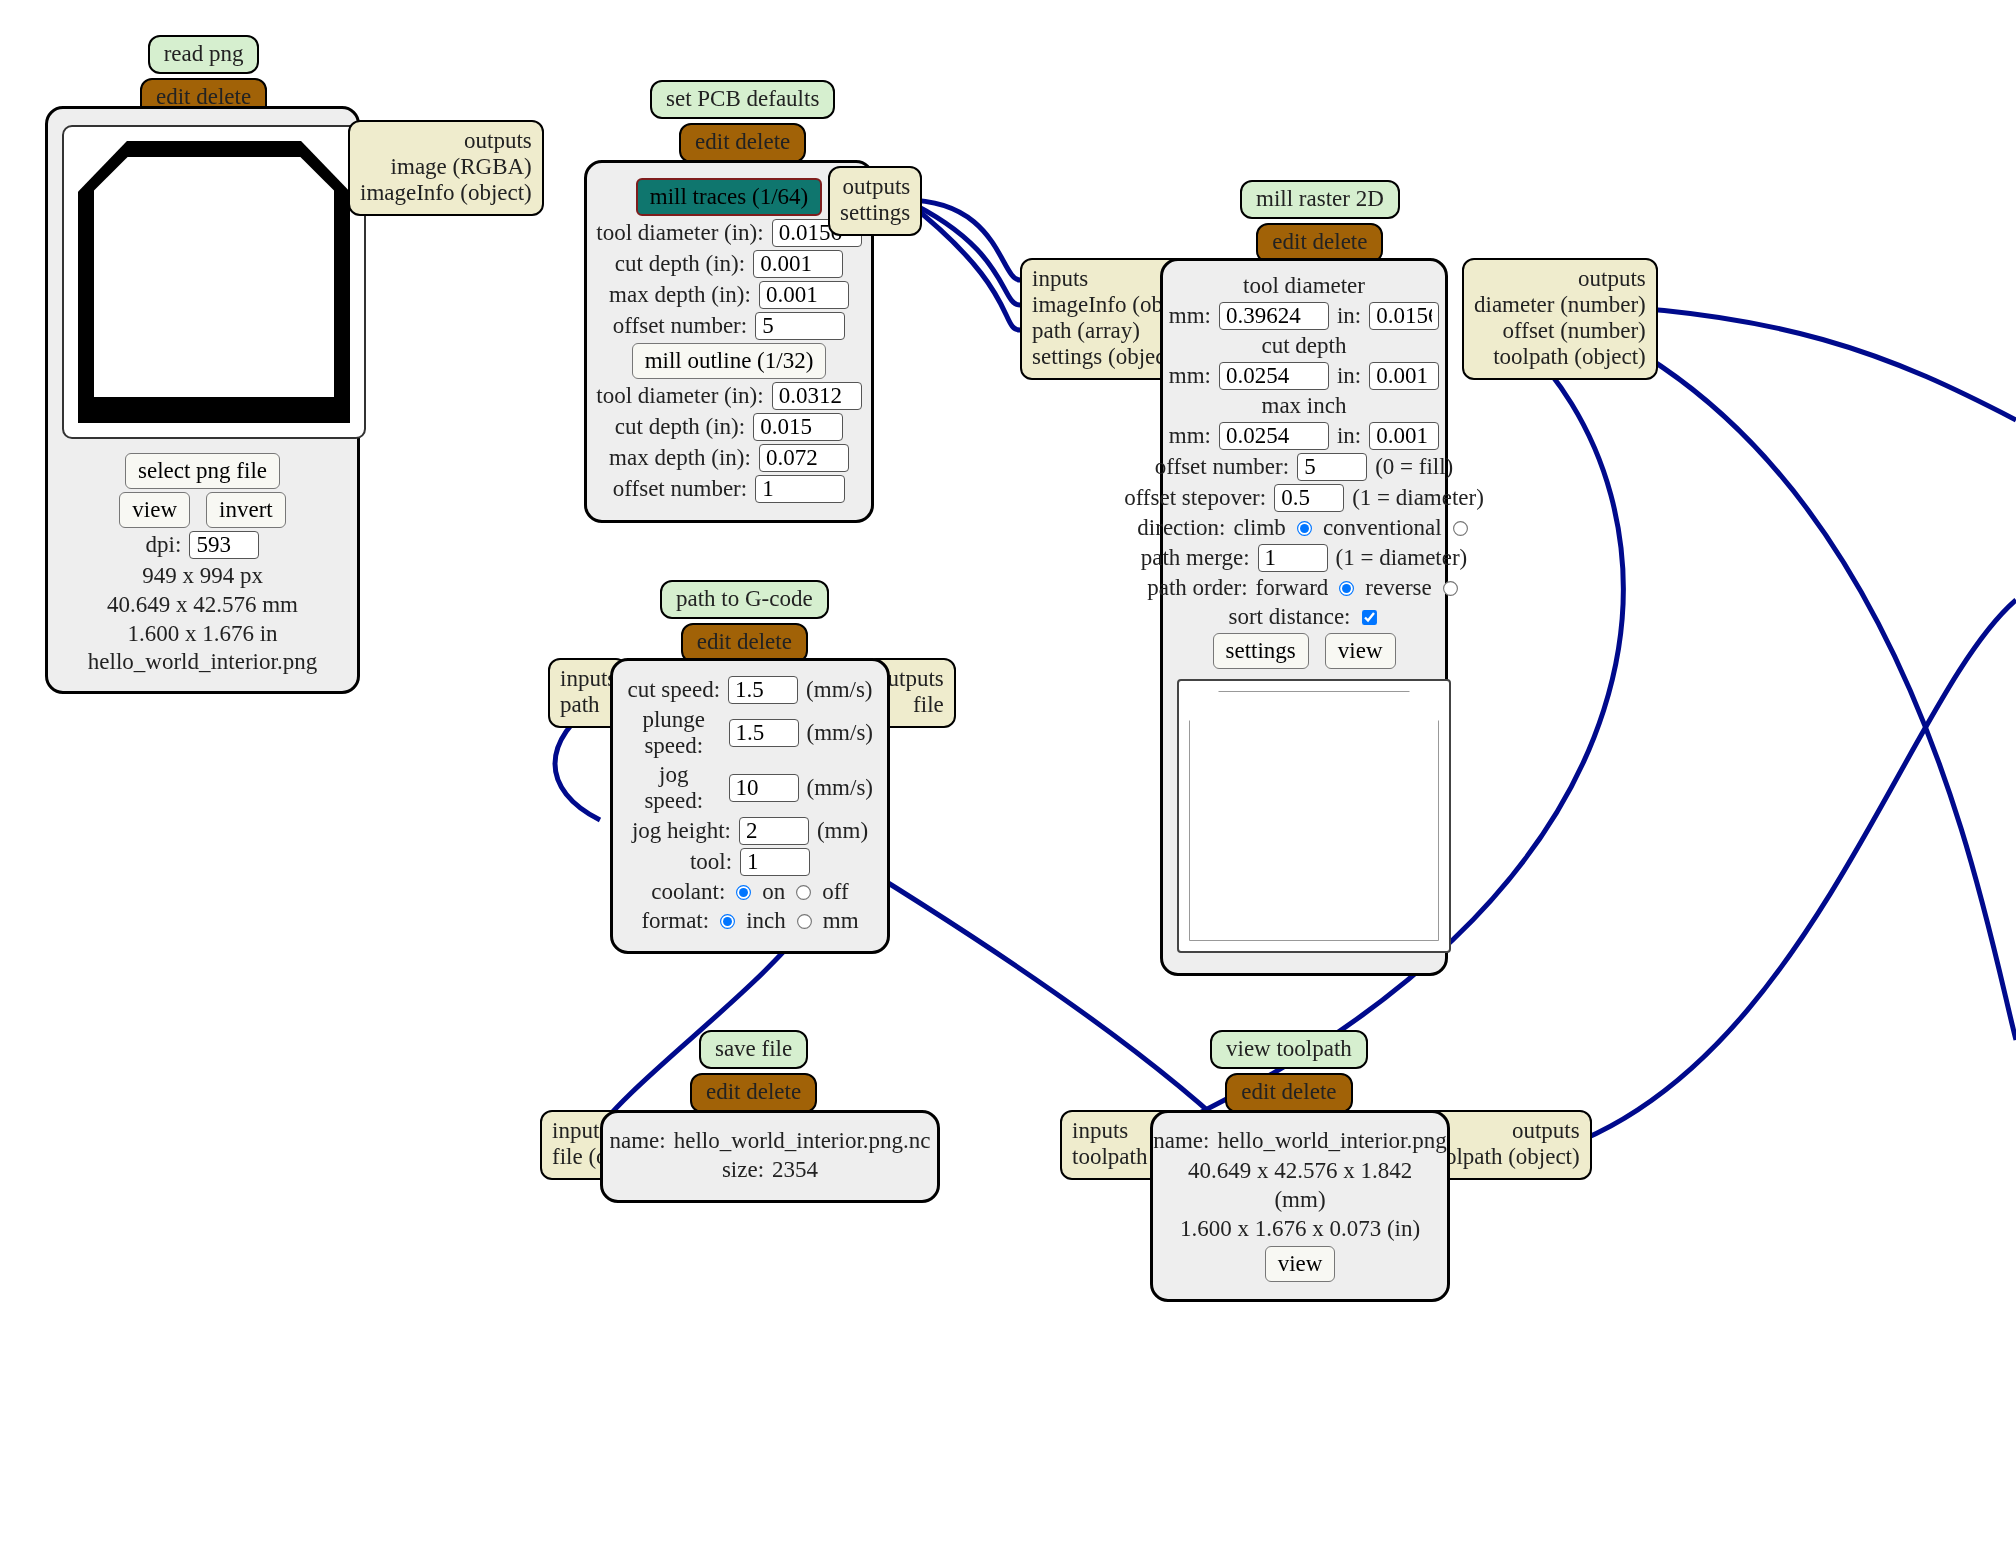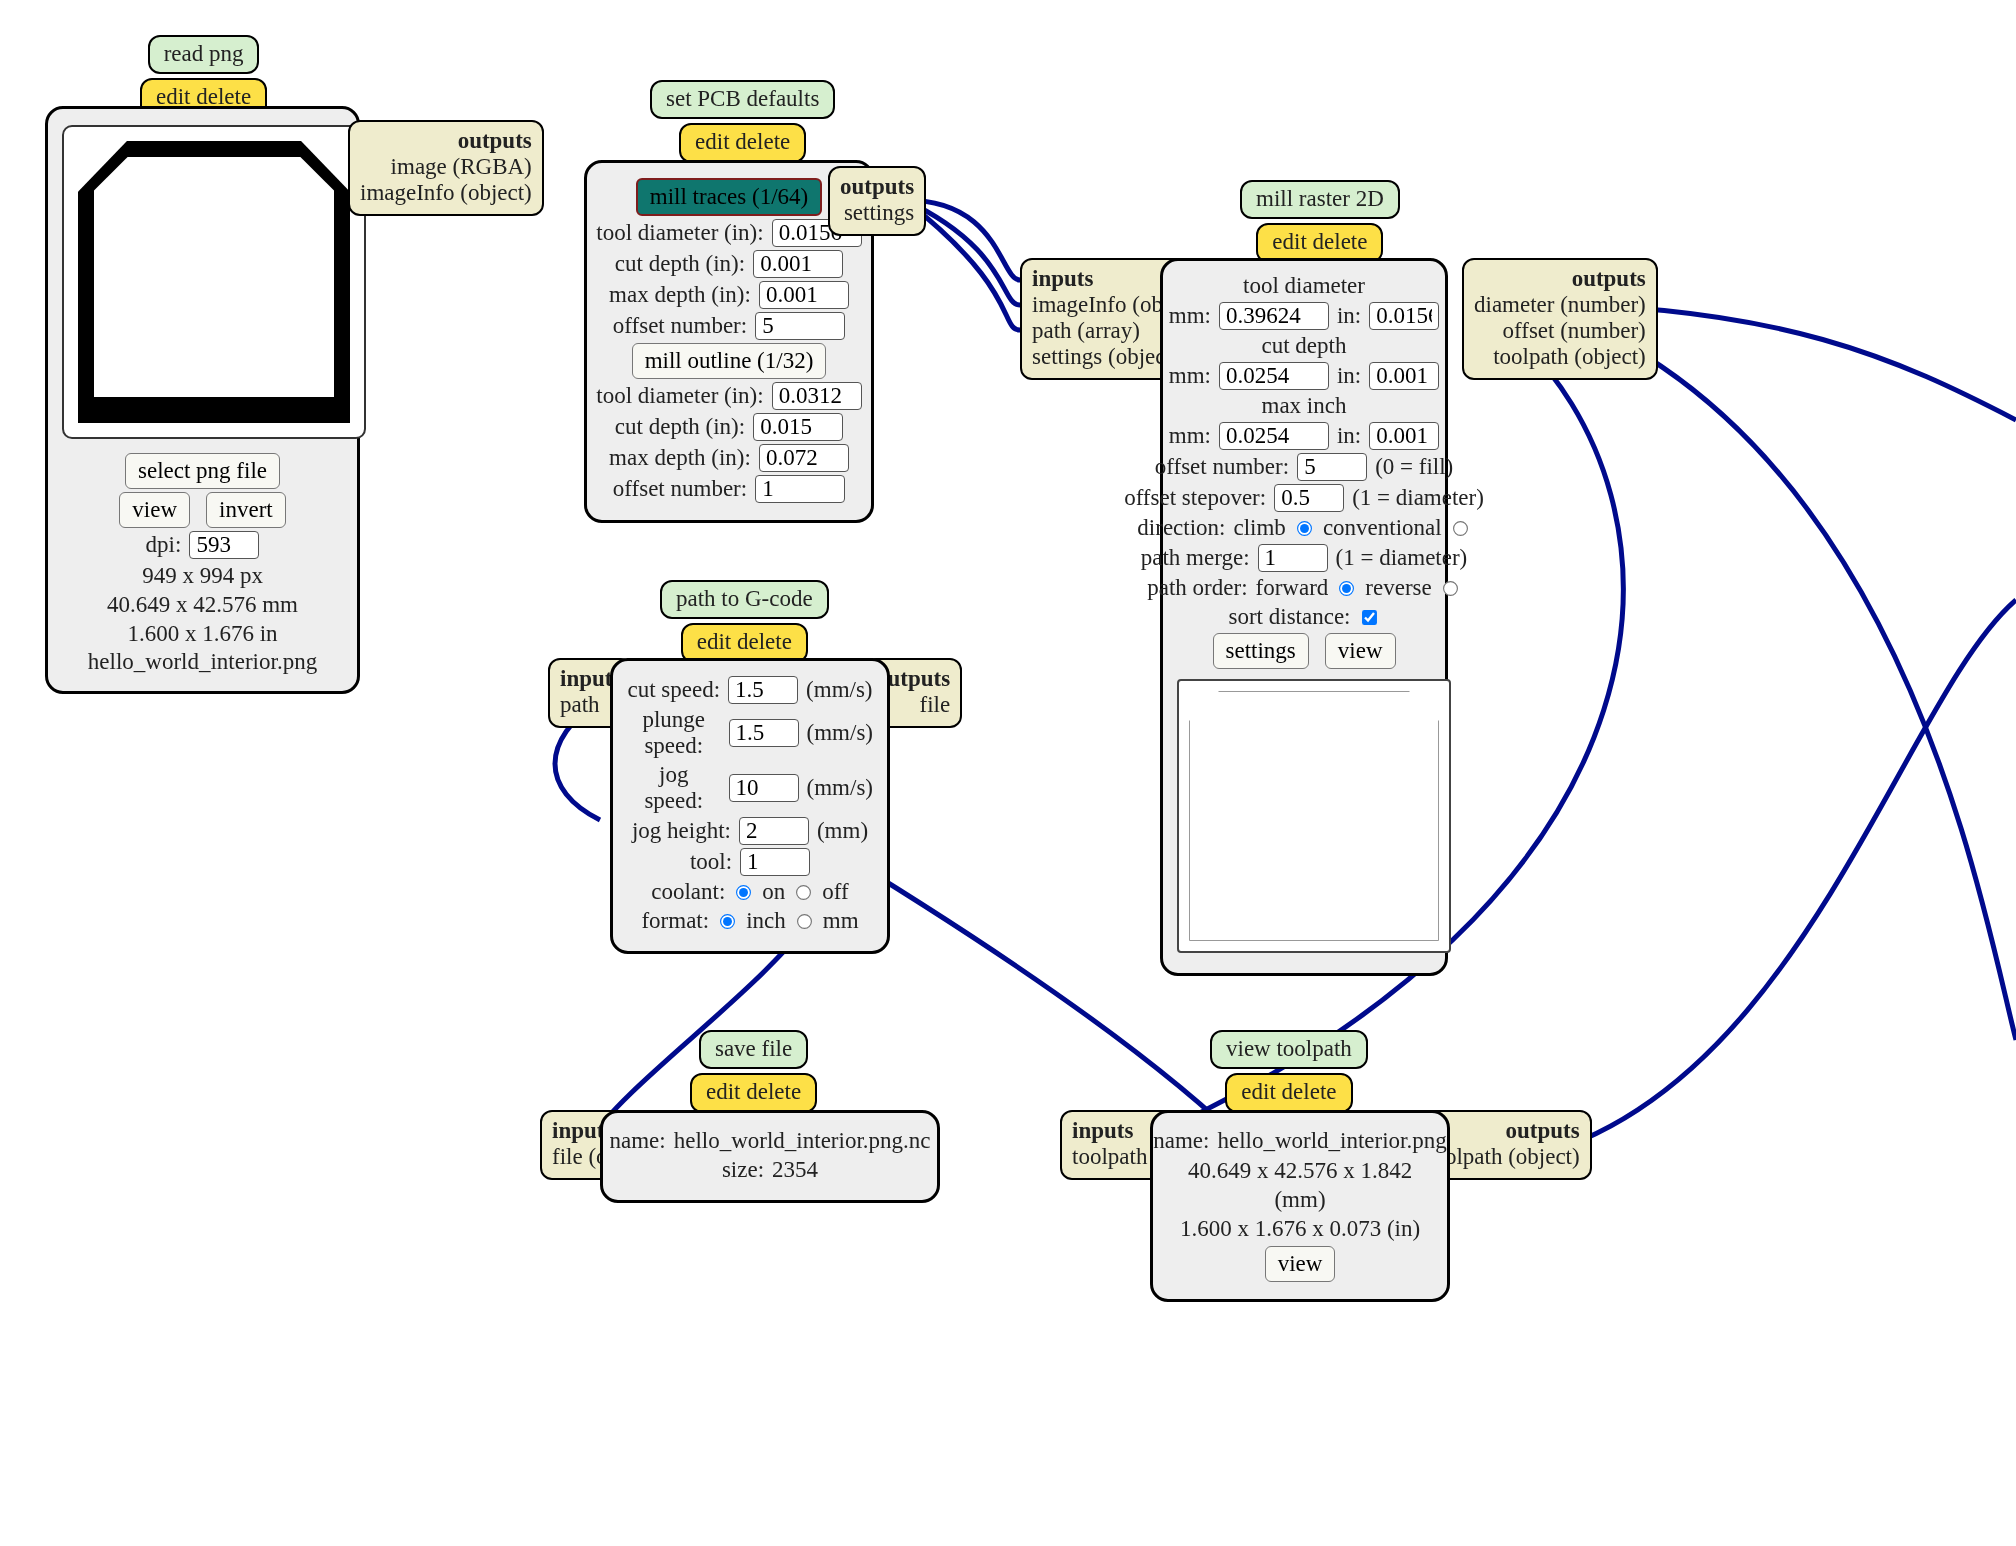--- a/index.html
+++ b/index.html
@@ -1,23 +1,23 @@
 <!DOCTYPE html>
 <html><head>
 <meta charset="utf-8">
 <style>
   html,body{margin:0;padding:0;width:2016px;height:1546px;background:#fff;font-family:"Times New Roman",Times,serif;font-size:23px;color:#222;position:relative}
   svg.wires{position:absolute;left:0;top:0;width:2016px;height:1546px;pointer-events:none;z-index:1}
   svg.wires path{fill:none;stroke:#000a8c;stroke-width:5}
   .node{position:absolute;z-index:2}
   .pill{display:inline-block;border:2px solid #000;border-radius:12px;padding:4px 14px 6px;font-size:23px;line-height:1.1}
   .pill-green{background:#d6efcf}
-  .pill-pink{background:#fde047}
+  .pill-pink{background:#a16207}
   .port-box{border:2px solid #000;border-radius:12px;padding:6px 10px 8px;background:#efeccd;font-size:23px}
-  .port-box .hdr{font-weight:700}
+  .port-box .hdr{font-weight:400}
   .prt{display:block;white-space:nowrap}
   .panel{border:3px solid #000;border-radius:18px;background:#eee;padding:12px 14px 14px;font-size:23px;text-align:center}
   .row{display:flex;align-items:center;justify-content:center;gap:8px;margin:3px 0}
   .lbl{white-space:nowrap}
   input.tx{font:inherit;background:#fff;border:1.5px solid #555;border-radius:4px;padding:1px 6px;height:28px;box-sizing:border-box}
   input.tx.w1{width:90px}
   input.tx.w2{width:70px}
   input.tx.w3{width:110px}
   button.btn{font:inherit;background:#f8f8f3;border:1.5px solid #777;border-radius:6px;padding:4px 12px;cursor:pointer}
   button.btn.sel{background:#0f766e;border:2px solid #7f1d1d}

